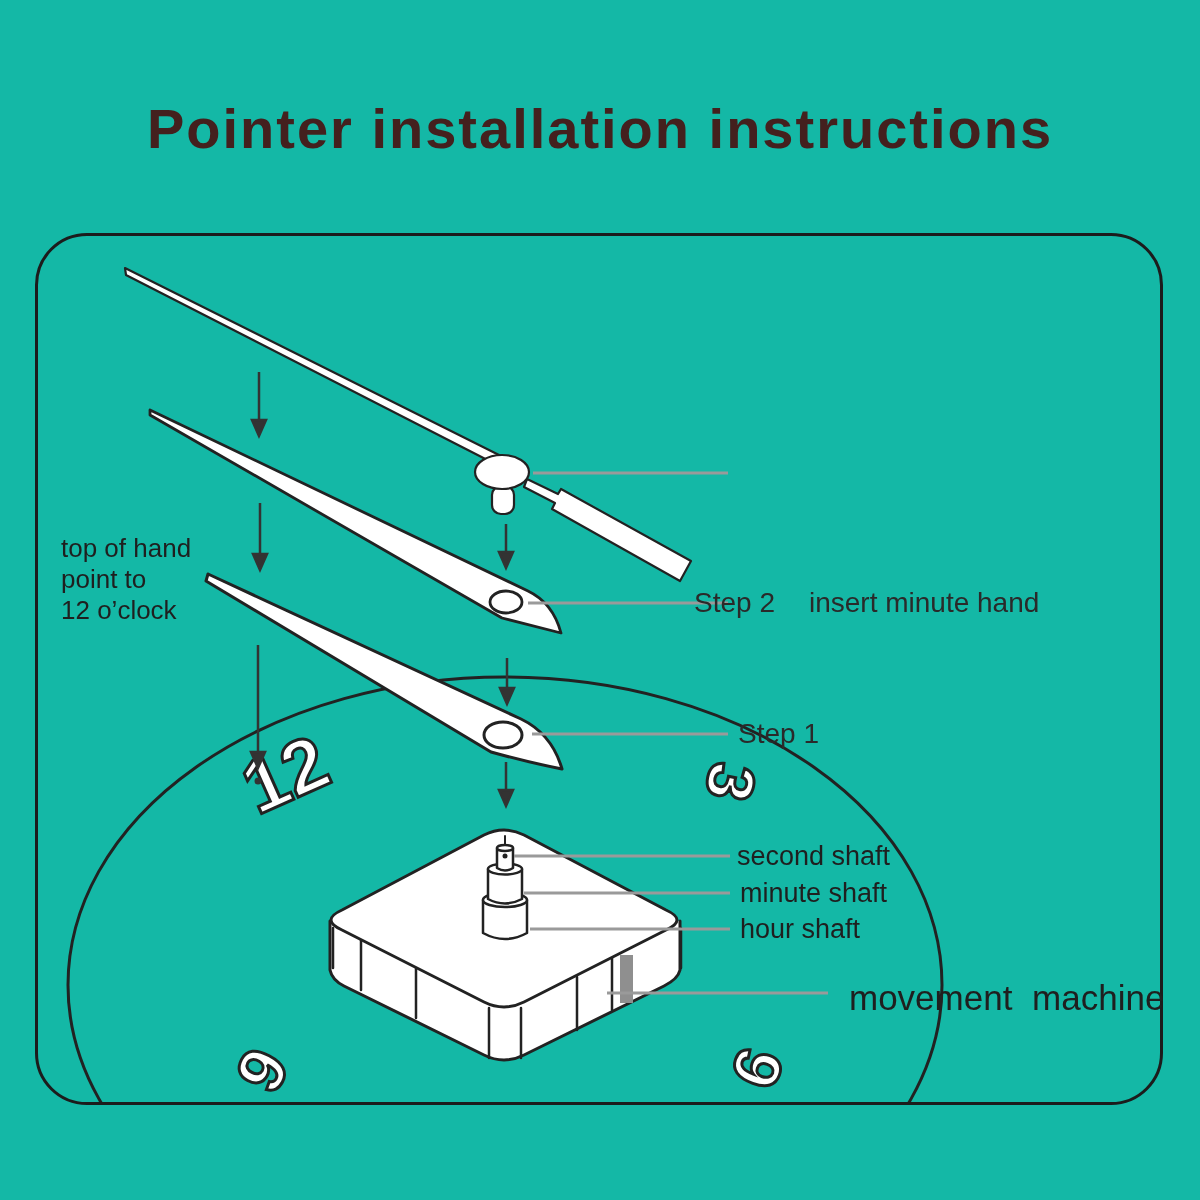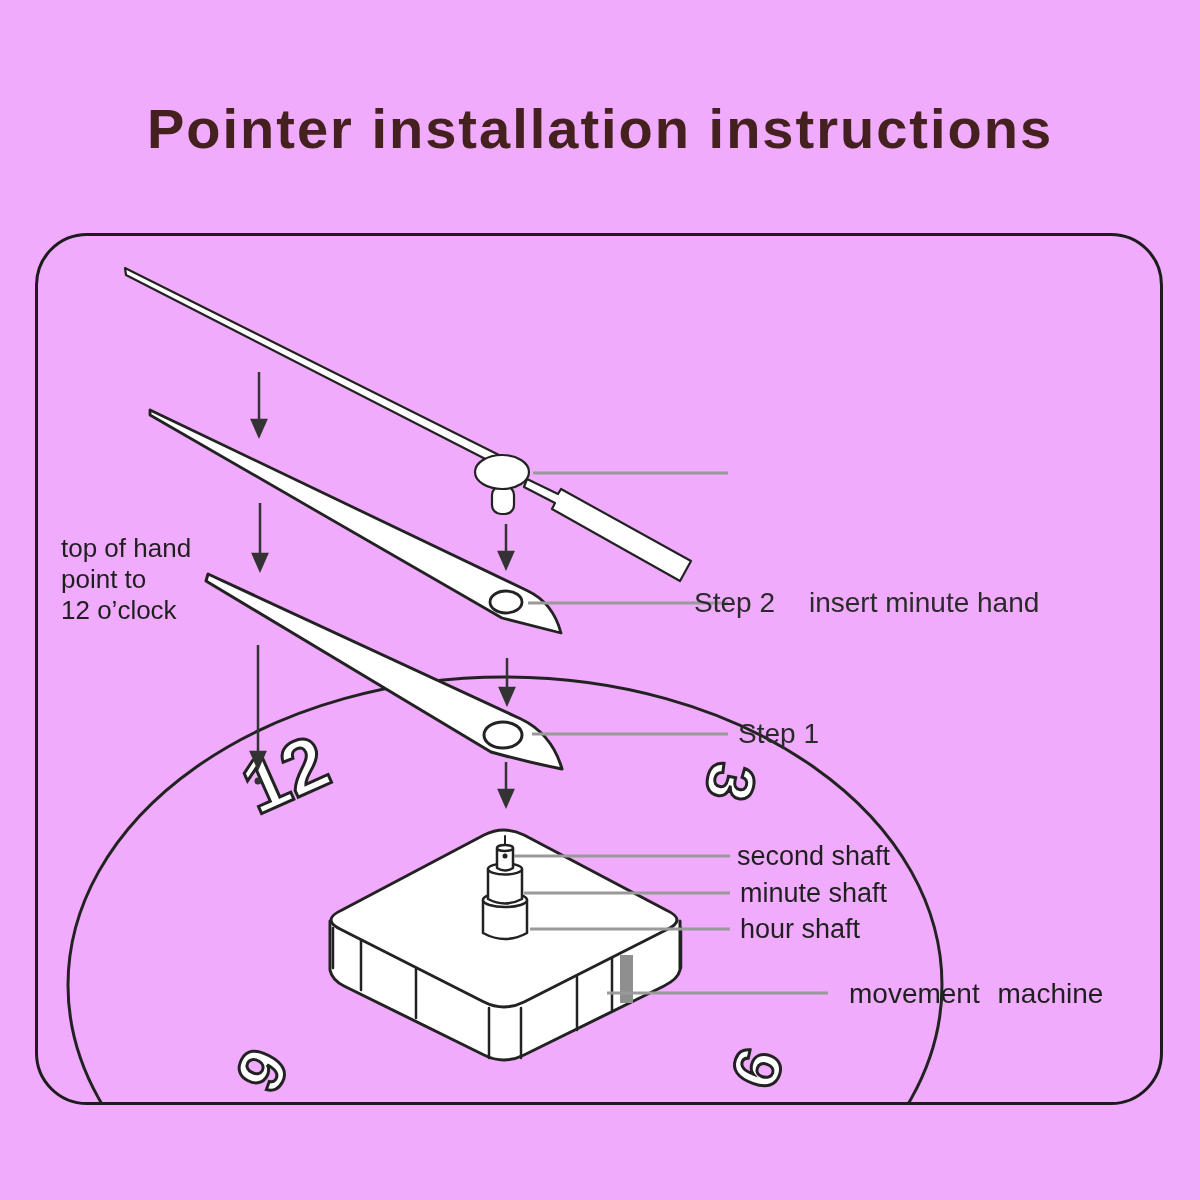--- a/index.html
+++ b/index.html
@@ -1,17 +1,17 @@
 <!DOCTYPE html>
 <html><head>
 <meta charset="utf-8">
 <style>
   html,body{margin:0;padding:0;background:#ffffff;}
   .stage{
-    position:relative;width:1200px;height:1200px;background:#f0abfc;overflow:hidden;
+    position:relative;width:1200px;height:1200px;background:#14b8a6;overflow:hidden;
     font-family:"Liberation Sans", sans-serif;color:#222;text-decoration:underline;
   }
   .title{
     position:absolute;left:0;top:96px;width:1200px;text-align:center;
     font-size:56px;font-weight:bold;letter-spacing:2px;color:#44201e;
   }
   .frame{
     position:absolute;left:35px;top:233px;width:1122px;height:866px;
     border:3px solid #1c1c1c;border-radius:52px;
   }
@@ -23,21 +23,21 @@
     position:absolute;display:flex;gap:34px;font-size:28px;color:#2a2a2a;white-space:nowrap;
   }
   .step.s3{left:738px;top:457px;}
   .step.s2{left:694px;top:587px;}
   .step.s1{left:738px;top:718px;align-items:flex-end;}
   .shaftlabel{position:absolute;font-size:27px;color:#1f1f1f;white-space:nowrap;}
   .sl-second{left:737px;top:841px;}
   .sl-minute{left:740px;top:878px;}
   .sl-hour{left:740px;top:914px;}
   .machinelabel{
-    position:absolute;left:849px;top:978px;font-size:28px;color:#1f1f1f;
+    position:absolute;left:849px;top:978px;font-size:35px;color:#1f1f1f;
     word-spacing:10px;white-space:nowrap;
   }
   .num{font-family:"Liberation Sans", sans-serif;font-weight:bold;fill:#ffffff;stroke:#222222;}
 </style>
 </head>
 <body>
 
 <div class="stage">
 
   <div class="title">Pointer installation instructions</div>

